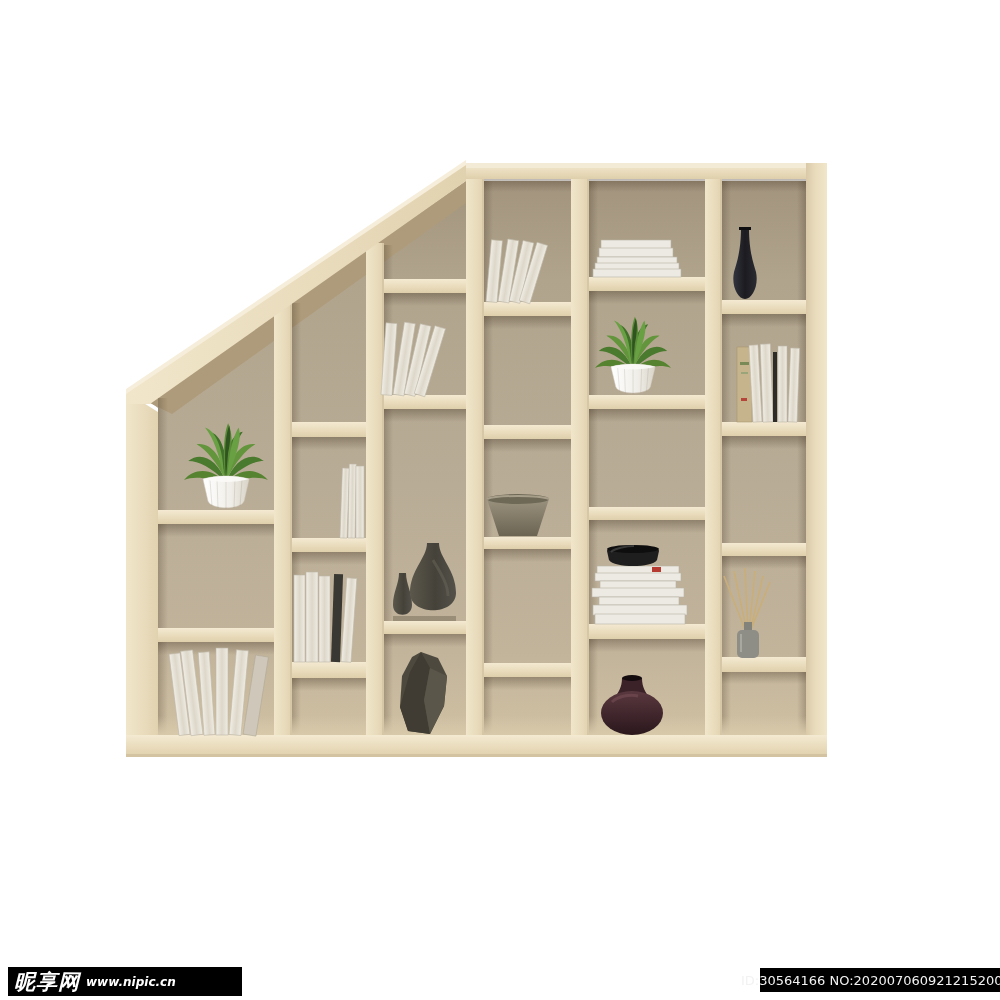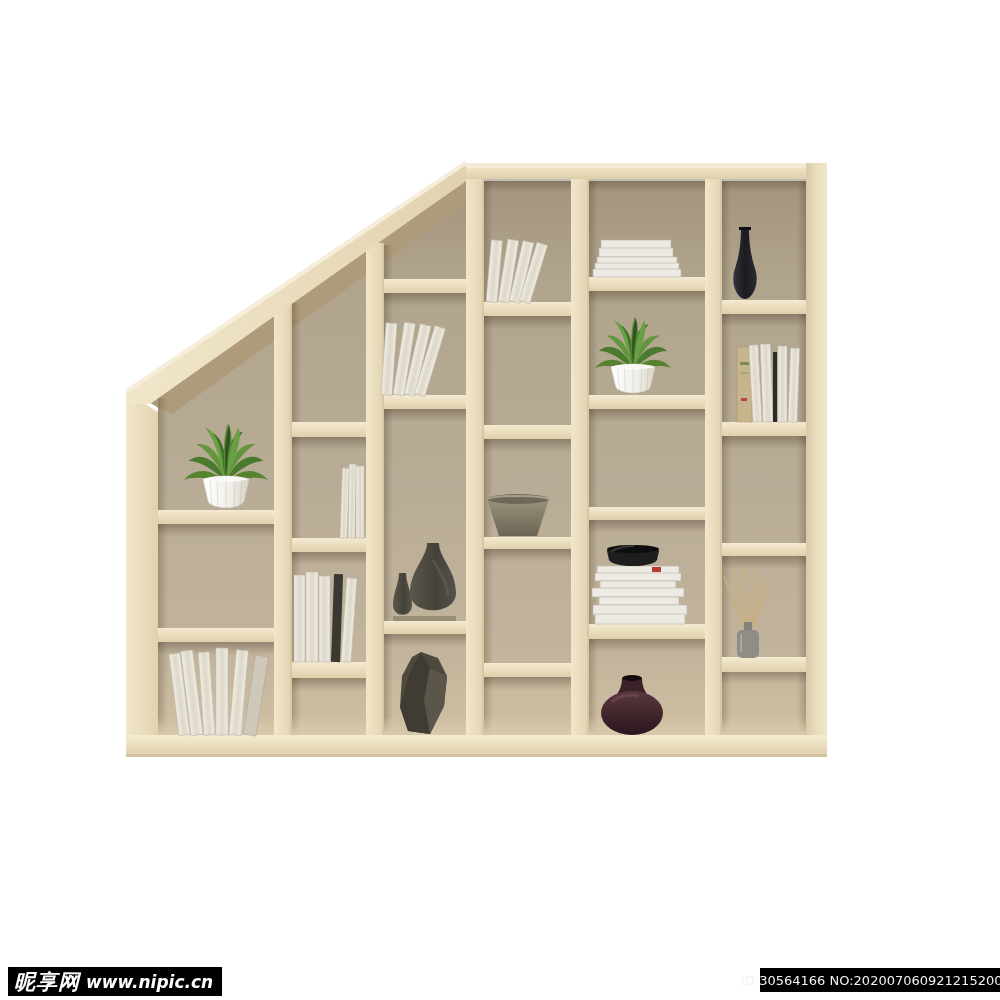--- a/index.html
+++ b/index.html
@@ -6,25 +6,25 @@
   .stage{position:relative;width:1000px;height:1000px;background:#ffffff;overflow:hidden;
          font-family:"DejaVu Sans","Liberation Sans",sans-serif;}
   .scene{position:absolute;left:0;top:0;width:1000px;height:1000px;}
   
   .wV{fill:url(#woodV);}
   .wH{fill:url(#woodH);}
   .sh{fill:url(#shDown);}
   .bk{fill:url(#bookT);stroke:#bdb6a7;stroke-width:.6;}
   .mag{fill:#eceae3;stroke:#b8b2a4;stroke-width:.6;}
   
-  .wm-left{position:absolute;left:8px;top:967px;width:214px;height:29px;background:#000;
+  .wm-left{position:absolute;left:8px;top:967px;width:234px;height:29px;background:#000;
            color:#fff;display:flex;align-items:center;padding-left:6px;box-sizing:border-box;
            white-space:nowrap;overflow:visible;}
   .wm-left .cjk{font-size:21px;font-weight:bold;font-style:italic;letter-spacing:1px;}
-  .wm-left .url{font-size:17px;font-weight:bold;font-style:italic;margin-left:6px;}
+  .wm-left .url{font-size:12px;font-weight:bold;font-style:italic;margin-left:6px;}
   .wm-right{position:absolute;left:760px;top:968px;width:240px;height:24px;background:#000;
             color:#f2f2f2;display:flex;align-items:center;justify-content:center;
             font-size:13px;white-space:nowrap;}
 </style>
 </head>
 <body>
 
 <div class="stage">
 
 <svg class="scene" viewBox="0 0 1000 1000">

